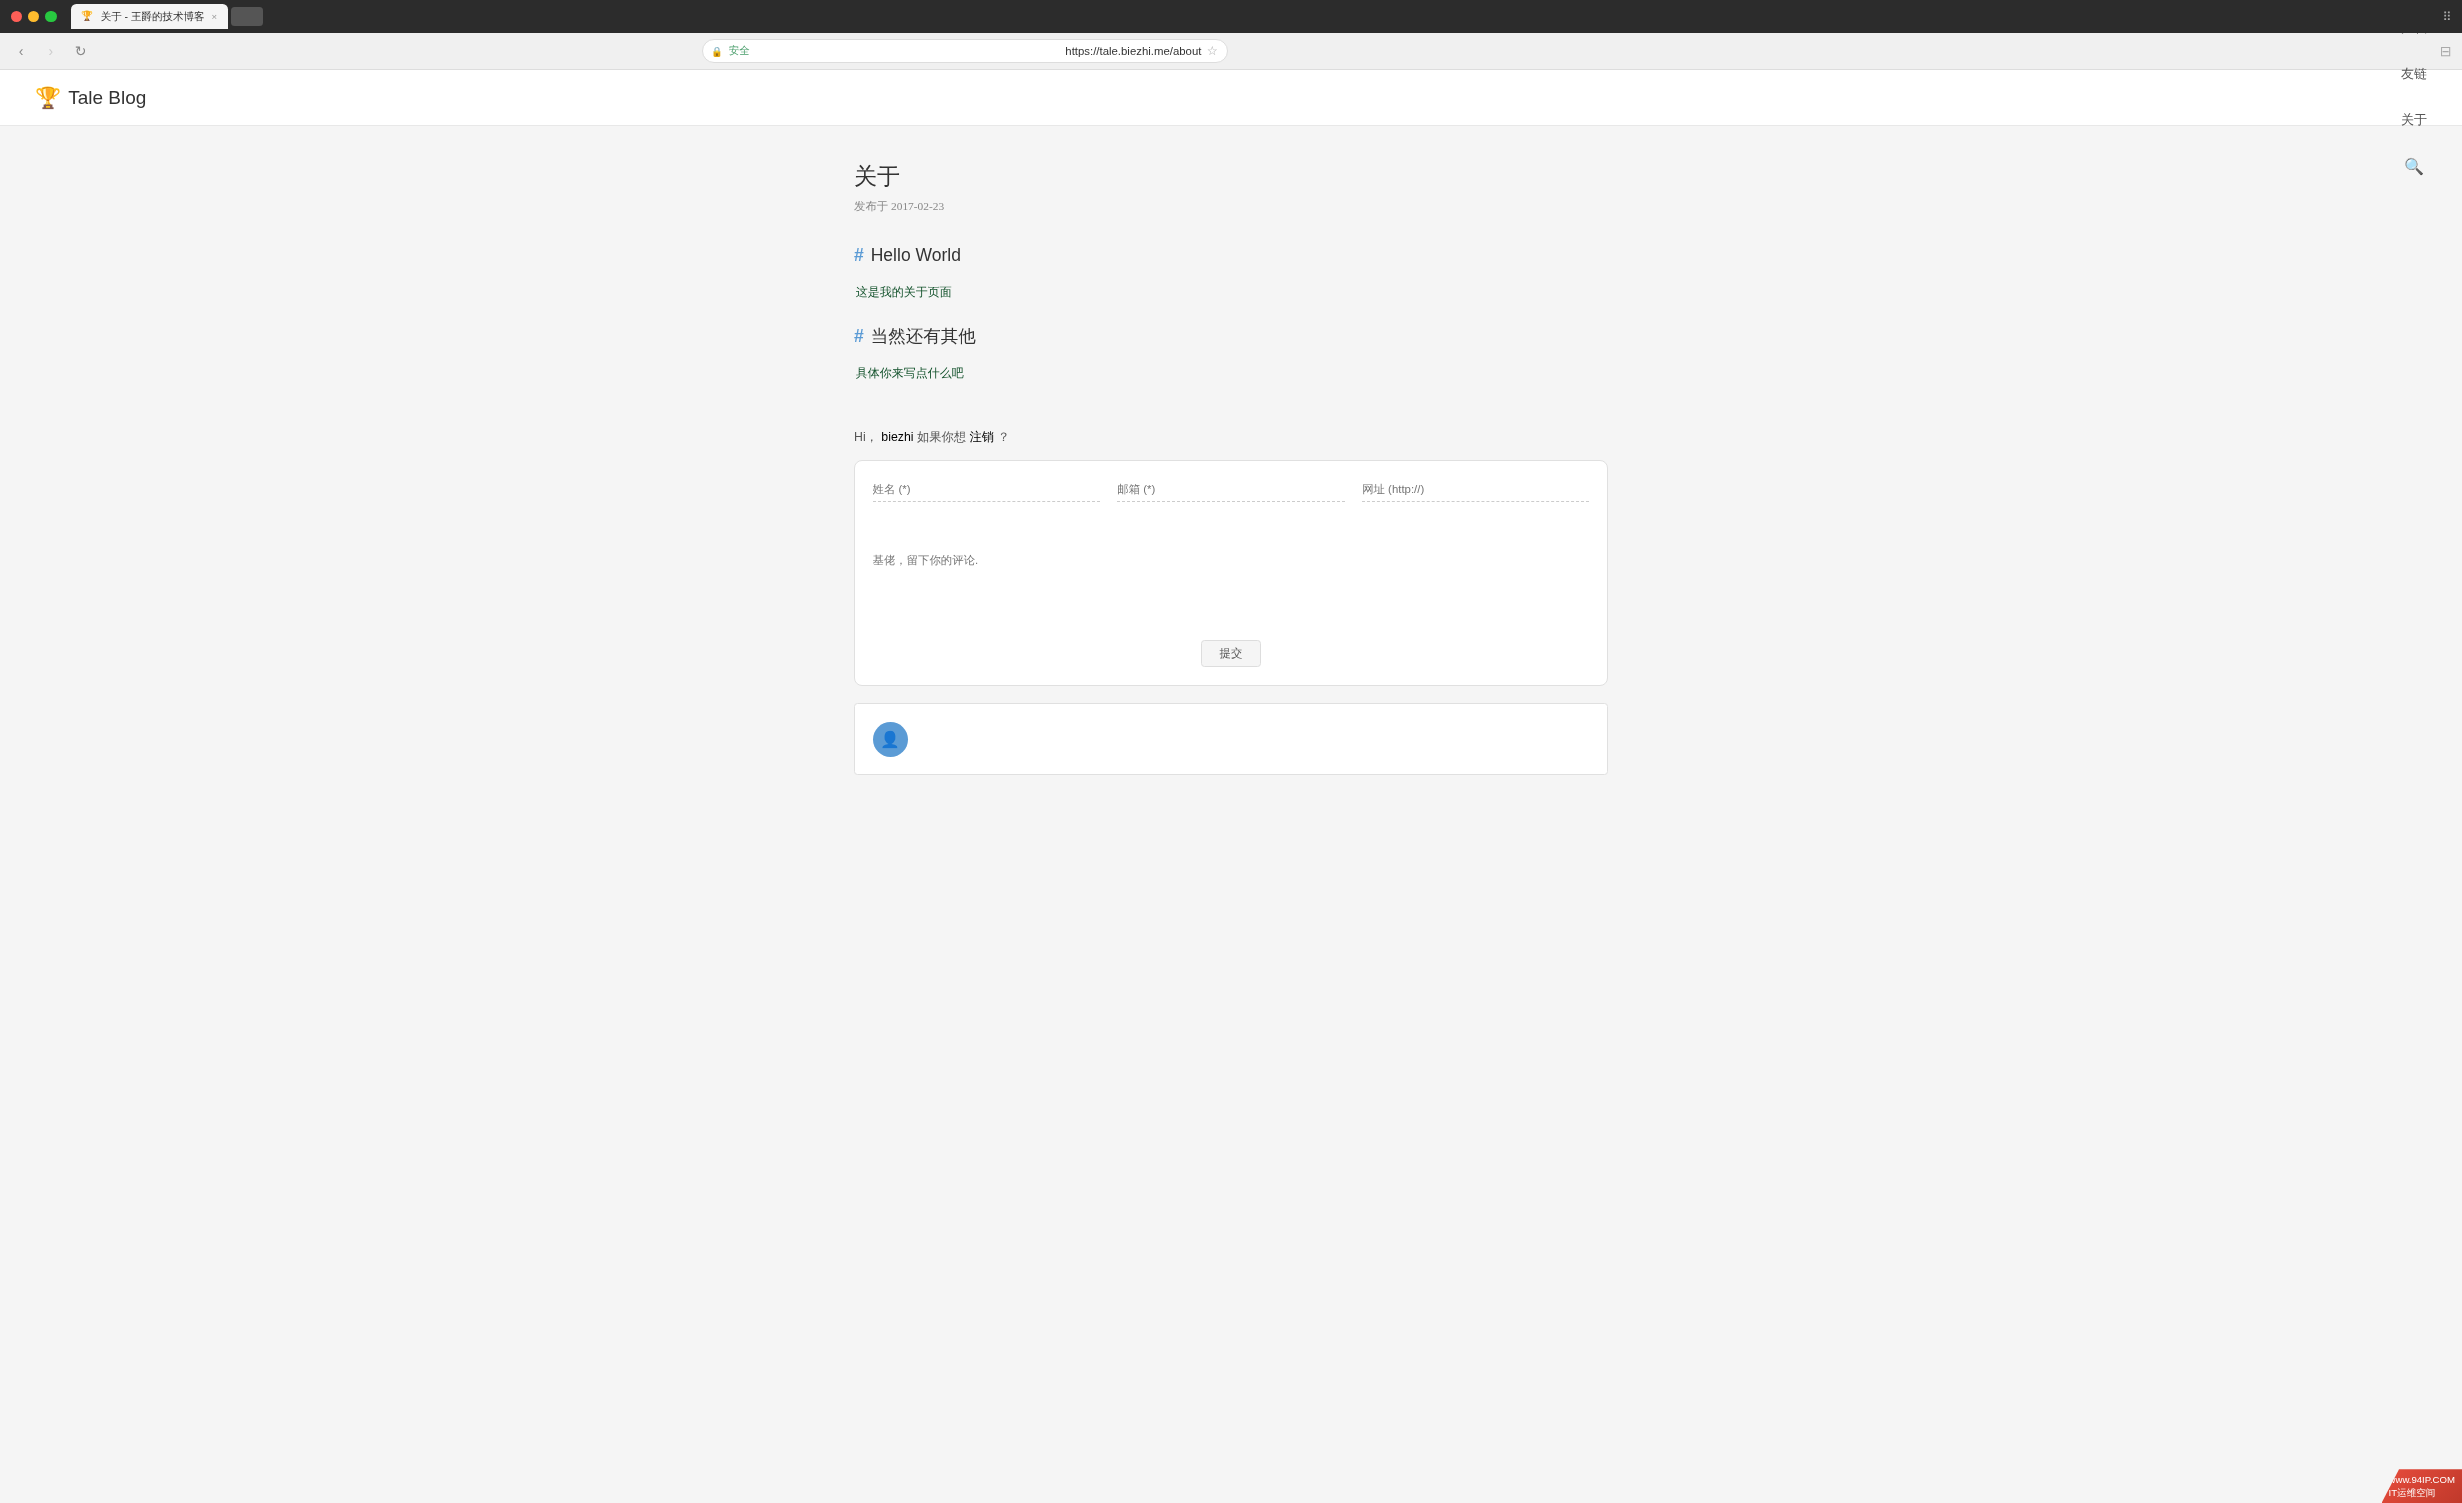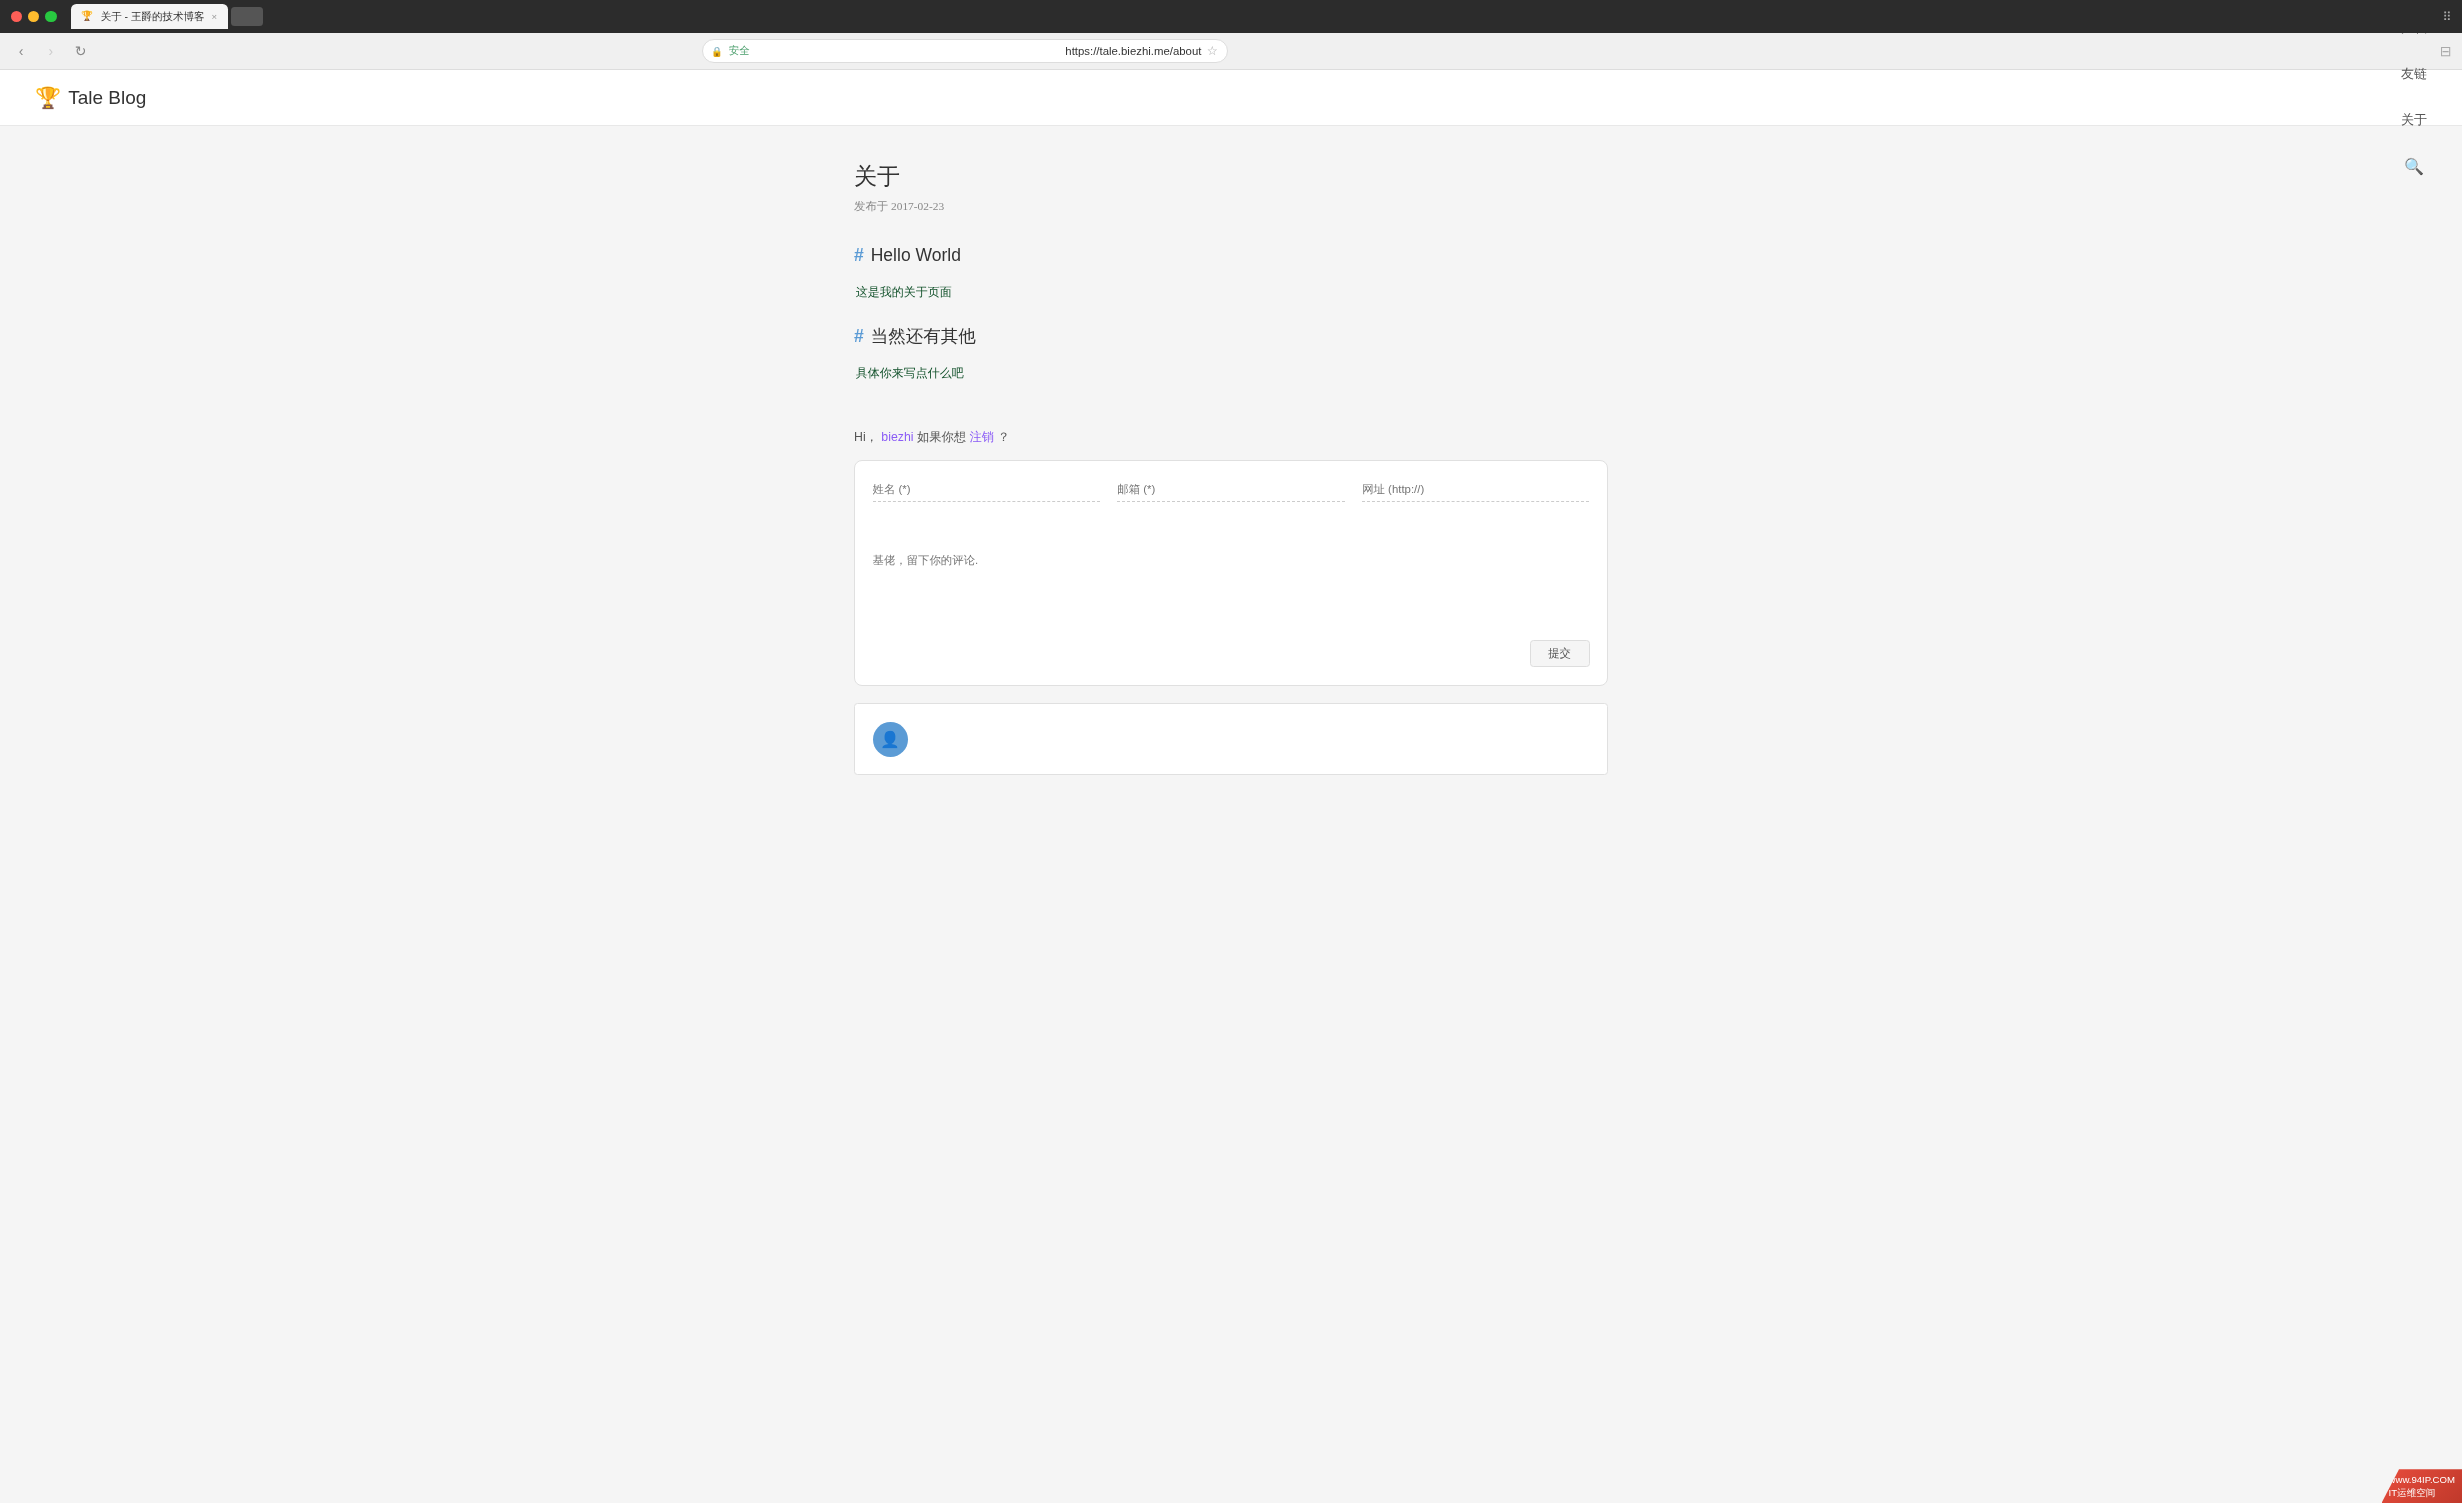--- a/index.html
+++ b/index.html
@@ -269,21 +269,21 @@
       margin-top: 44px;
     }
 
     .comment-intro {
       font-size: 12.3px;
       color: #555;
       margin-bottom: 14px;
     }
 
     .comment-intro a {
-      color: #8b5cf6;
+      color: #000000;
       text-decoration: none;
     }
 
     .comment-form {
       background: #fff;
       border: 0.9px solid #e0e0e0;
       border-radius: 8px;
       padding: 17.5px;
     }
 
@@ -319,21 +319,21 @@
       resize: none;
       outline: none;
       min-height: 70px;
       background: transparent;
       font-family: inherit;
       margin-top: 37px;
     }
 
     .form-actions {
       display: flex;
-      justify-content: flex-end;
+      justify-content: center;
     }
 
     .submit-btn {
       background: #f5f5f5;
       border: 0.9px solid #ddd;
       padding: 5.3px 17.5px;
       border-radius: 3.5px;
       font-size: 11.4px;
       color: #555;
       cursor: pointer;

